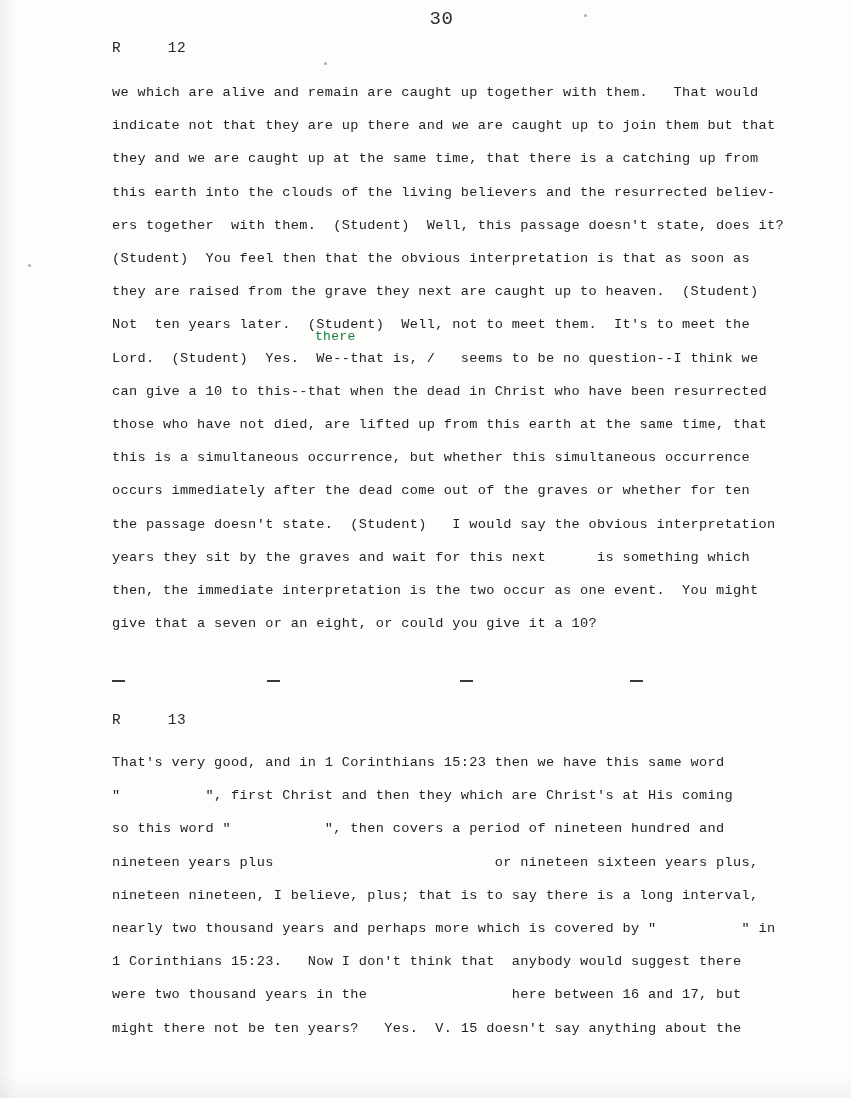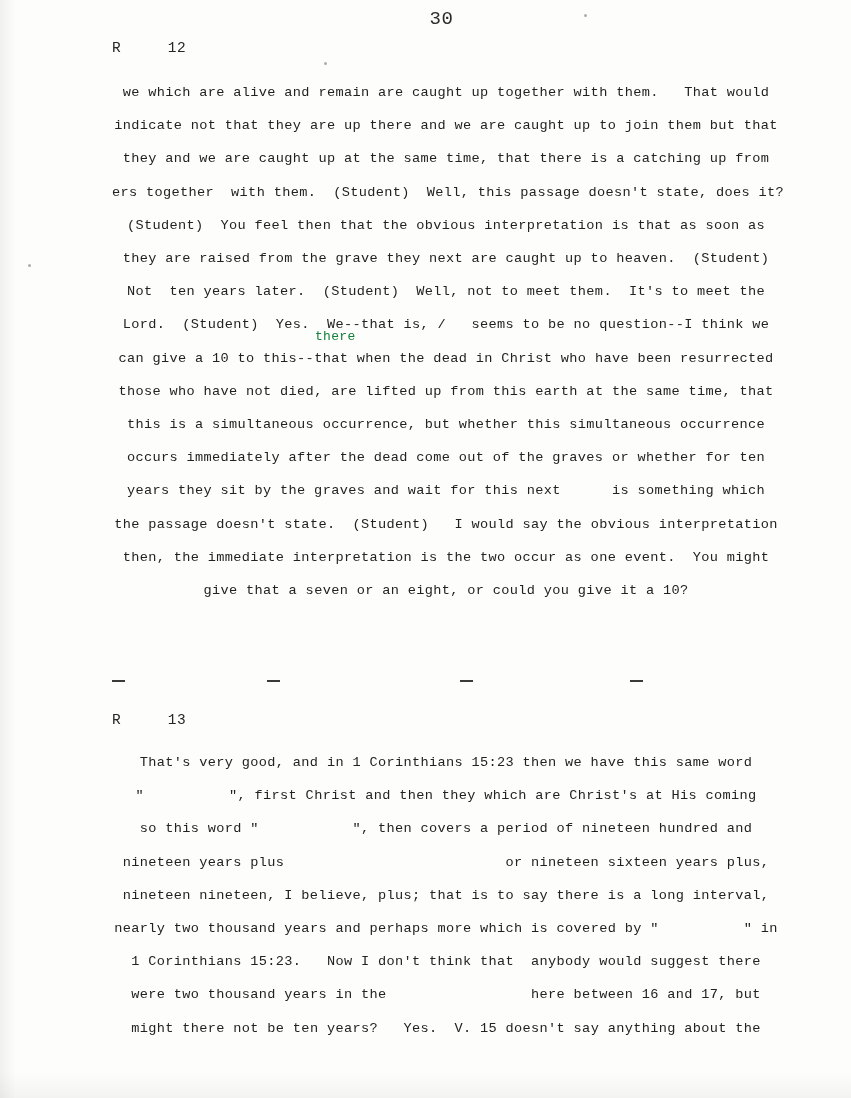--- a/index.html
+++ b/index.html
@@ -44,21 +44,20 @@
     color: #262626;
     white-space: pre;
   }
   .reel-1 { top: 40px; left: 112px; text-align: right; }
   .reel-2 { top: 712px; left: 112px; }
 
   .body-block {
     position: absolute;
     left: 112px;
     width: 668px;
-    text-align: center;
   }
   .block-1 { top: 76px; }
   .block-2 { top: 746px; }
 
   .line {
     font-size: 13.6px;
     line-height: 33.2px;
     letter-spacing: 0.35px;
     white-space: pre;
     color: #222222;
@@ -118,31 +117,32 @@
   <div class="speck" style="top:14px; left:584px; width:3px; height:3px;"></div>
   <div class="speck" style="top:62px; left:324px; width:3px; height:3px;"></div>
   <div class="speck" style="top:264px; left:28px; width:3px; height:3px;"></div>
 
   <div class="reel-label reel-1">R     12</div>
 
   <div class="body-block block-1">
     <div class="line">we which are alive and remain are caught up together with them.   That would</div>
     <div class="line">indicate not that they are up there and we are caught up to join them but that</div>
     <div class="line">they and we are caught up at the same time, that there is a catching up from</div>
+    <div class="line">this earth into the clouds of the living believers and the resurrected believ-</div>
     <div class="line">ers together  with them.  (Student)  Well, this passage doesn't state, does it?</div>
     <div class="line">(Student)  You feel then that the obvious interpretation is that as soon as</div>
     <div class="line">they are raised from the grave they next are caught up to heaven.  (Student)</div>
     <div class="line">Not  ten years later.  (Student)  Well, not to meet them.  It's to meet the</div>
     <div class="line">Lord.  (Student)  Yes.  We--that is, /   seems to be no question--I think we</div>
     <div class="line">can give a 10 to this--that when the dead in Christ who have been resurrected</div>
     <div class="line">those who have not died, are lifted up from this earth at the same time, that</div>
     <div class="line">this is a simultaneous occurrence, but whether this simultaneous occurrence</div>
     <div class="line">occurs immediately after the dead come out of the graves or whether for ten</div>
+    <div class="line">the passage doesn't state.  (Student)   I would say the obvious interpretation</div>
     <div class="line">years they sit by the graves and wait for this next      is something which</div>
-    <div class="line">the passage doesn't state.  (Student)   I would say the obvious interpretation</div>
     <div class="line">then, the immediate interpretation is the two occur as one event.  You might</div>
     <div class="line">give that a seven or an eight, or could you give it a 10?</div>
   </div>
 
   <div class="interlinear ins-there">there</div>
 
   <div class="separator-row">
     <div class="dash dash-1"></div>
     <div class="dash dash-2"></div>
     <div class="dash dash-3"></div>

